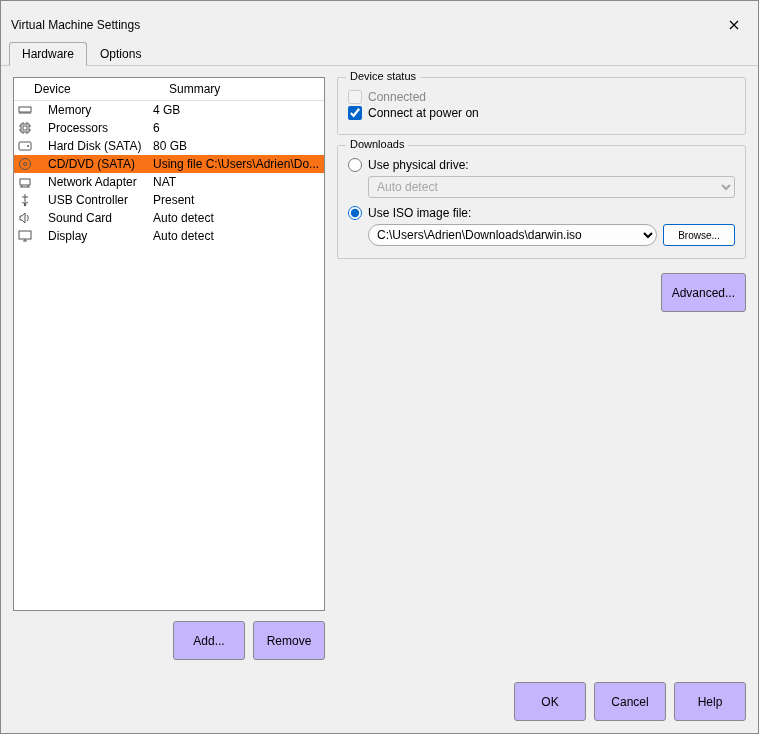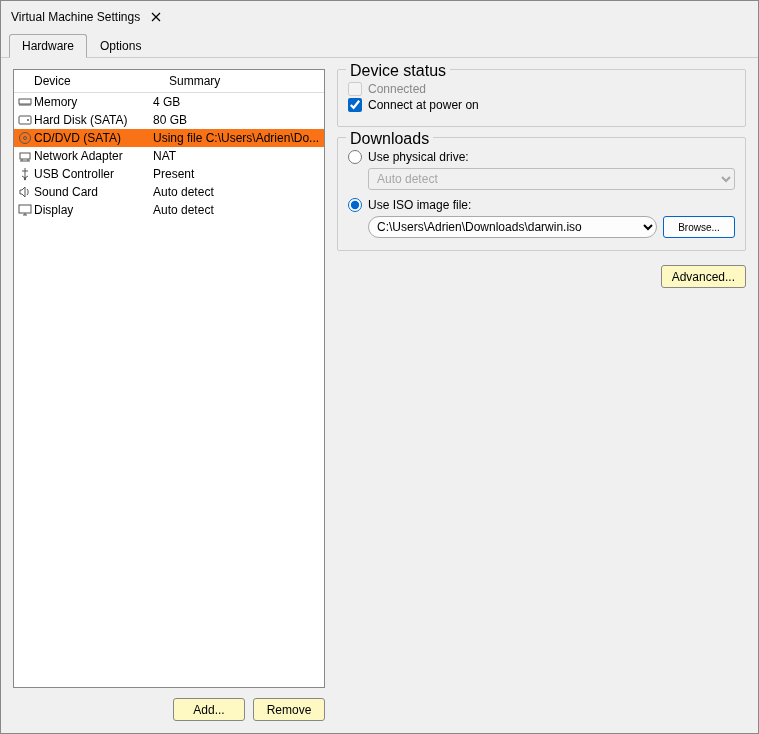--- a/index.html
+++ b/index.html
@@ -17,22 +17,22 @@
     width: 759px;
     height: 734px;
     background: #f0f0f0;
     border: 1px solid #888;
     display: flex;
     flex-direction: column;
   }
   .titlebar {
     display: flex;
     align-items: center;
-    justify-content: flex-start;
-    padding: 6px 8px 6px 10px;
+    justify-content: space-between;
+    padding: 14px 8px 6px 10px;
     font-size: 12px;
   }
   .titlebar .close {
     width: 32px;
     height: 20px;
     display: flex;
     align-items: center;
     justify-content: center;
     font-size: 14px;
     cursor: default;
@@ -98,42 +98,42 @@
   .list-row.selected .col-summary { }
   .list-row .cell {
     padding: 1px 4px;
     white-space: nowrap;
     overflow: hidden;
     text-overflow: ellipsis;
   }
   .list-row .cell.col-device {
     display: flex;
     align-items: center;
-    gap: 2px;
+    gap: 16px;
   }
   .dev-icon {
     width: 14px;
     height: 14px;
     display: inline-flex;
     align-items: center;
     justify-content: center;
     flex-shrink: 0;
   }
   .left-buttons {
     display: flex;
     justify-content: flex-end;
     gap: 8px;
     margin-top: 10px;
   }
   .btn {
     min-width: 72px;
-    height: 23px;
+    height: 39px;
     border: 1px solid #888;
     border-radius: 3px;
-    background: #fef9c3;
+    background: #c4b5fd;
     font-family: inherit;
     font-size: 12px;
     padding: 0 10px;
     cursor: default;
     display: inline-flex;
     align-items: center;
     justify-content: center;
   }
   .right-col {
     flex: 1;
@@ -146,21 +146,21 @@
     padding: 10px 10px 12px 10px;
     margin-bottom: 10px;
     position: relative;
   }
   .group-title {
     position: absolute;
     top: -8px;
     left: 8px;
     background: #f0f0f0;
     padding: 0 4px;
-    font-size: 16px;
+    font-size: 11px;
   }
   .checkbox-row, .radio-row {
     display: flex;
     align-items: center;
     gap: 6px;
     margin: 2px 0;
     font-size: 12px;
   }
   .checkbox-row.disabled { color: #888; }
   input[type=checkbox], input[type=radio] {
@@ -260,20 +260,33 @@
                   </svg>
                 </span>
                 <span>Memory</span>
               </div>
               <div class="cell col-summary">4 GB</div>
             </div>
             <div class="list-row">
               <div class="cell col-device">
                 <span class="dev-icon">
                   <svg width="14" height="14" viewBox="0 0 14 14">
+                    <rect x="3" y="3" width="8" height="8" fill="none" stroke="#555"></rect>
+                    <rect x="5" y="5" width="4" height="4" fill="none" stroke="#555"></rect>
+                    <path d="M5 1v2 M9 1v2 M5 11v2 M9 11v2 M1 5h2 M1 9h2 M11 5h2 M11 9h2" stroke="#555"></path>
+                  </svg>
+                </span>
+                <span>Processors</span>
+              </div>
+              <div class="cell col-summary">6</div>
+            </div>
+            <div class="list-row">
+              <div class="cell col-device">
+                <span class="dev-icon">
+                  <svg width="14" height="14" viewBox="0 0 14 14">
                     <rect x="1" y="3" width="12" height="8" rx="1" fill="none" stroke="#555"></rect>
                     <circle cx="10" cy="7" r="1" fill="#555"></circle>
                   </svg>
                 </span>
                 <span>Hard Disk (SATA)</span>
               </div>
               <div class="cell col-summary">80 GB</div>
             </div>
             <div class="list-row selected">
               <div class="cell col-device">
@@ -388,14 +401,25 @@
 
       <div class="advanced-row">
         <button class="btn">
             <span>Advanced...</span>
           </button>
       </div>
 
     </div>
   </div>
 
+  <div class="footer">
+    <button class="btn">
+        <span>OK</span>
+      </button>
+    <button class="btn">
+        <span>Cancel</span>
+      </button>
+    <button class="btn">
+        <span>Help</span>
+      </button>
+  </div>
 
 </div>
 
 </body></html>

